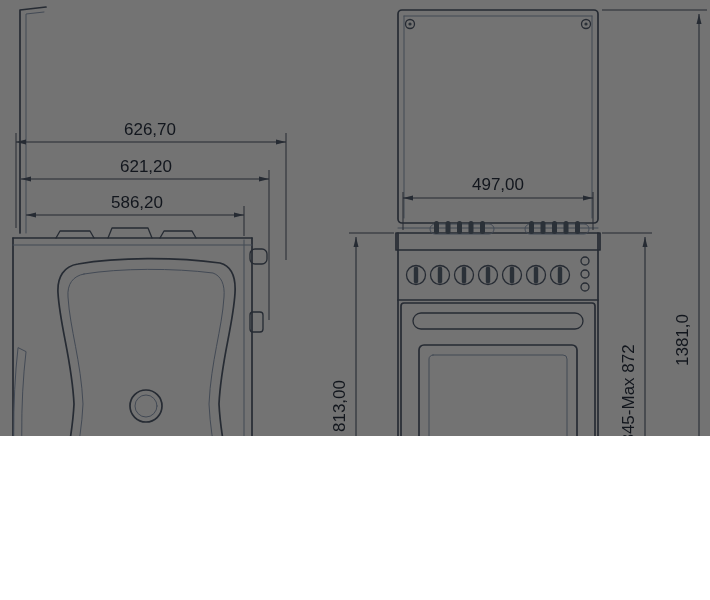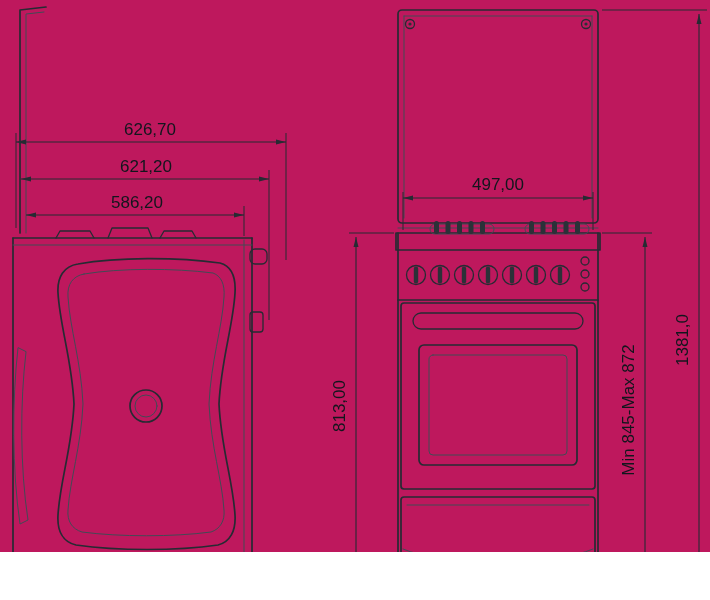--- a/index.html
+++ b/index.html
@@ -1,16 +1,16 @@
 <!DOCTYPE html>
 <html><head>
 <meta charset="utf-8">
 <style>
   html,body{margin:0;padding:0;background:#ffffff}
-  .stage{width:710px;height:552px;position:relative;background:#be185d;overflow:hidden;
+  .stage{width:710px;height:436px;position:relative;background:#737373;overflow:hidden;
          font-family:"Liberation Sans", sans-serif}
   svg{position:absolute;left:0;top:0;display:block}
   .ln{fill:none;stroke:#262b33;stroke-width:1.7;stroke-linecap:round;stroke-linejoin:round}
   .md{fill:none;stroke:#262b33;stroke-width:1.3;stroke-linecap:round;stroke-linejoin:round}
   .tn{fill:none;stroke:#434a55;stroke-width:1;stroke-linecap:round;stroke-linejoin:round}
   .dim{fill:none;stroke:#262b33;stroke-width:1.1}
   .ext{fill:none;stroke:#262b33;stroke-width:1}
   .dk{fill:#2b3138;stroke:none}
   .dimtxt{font-family:"Liberation Sans", sans-serif;font-size:17px;fill:#12161d}
 </style>

